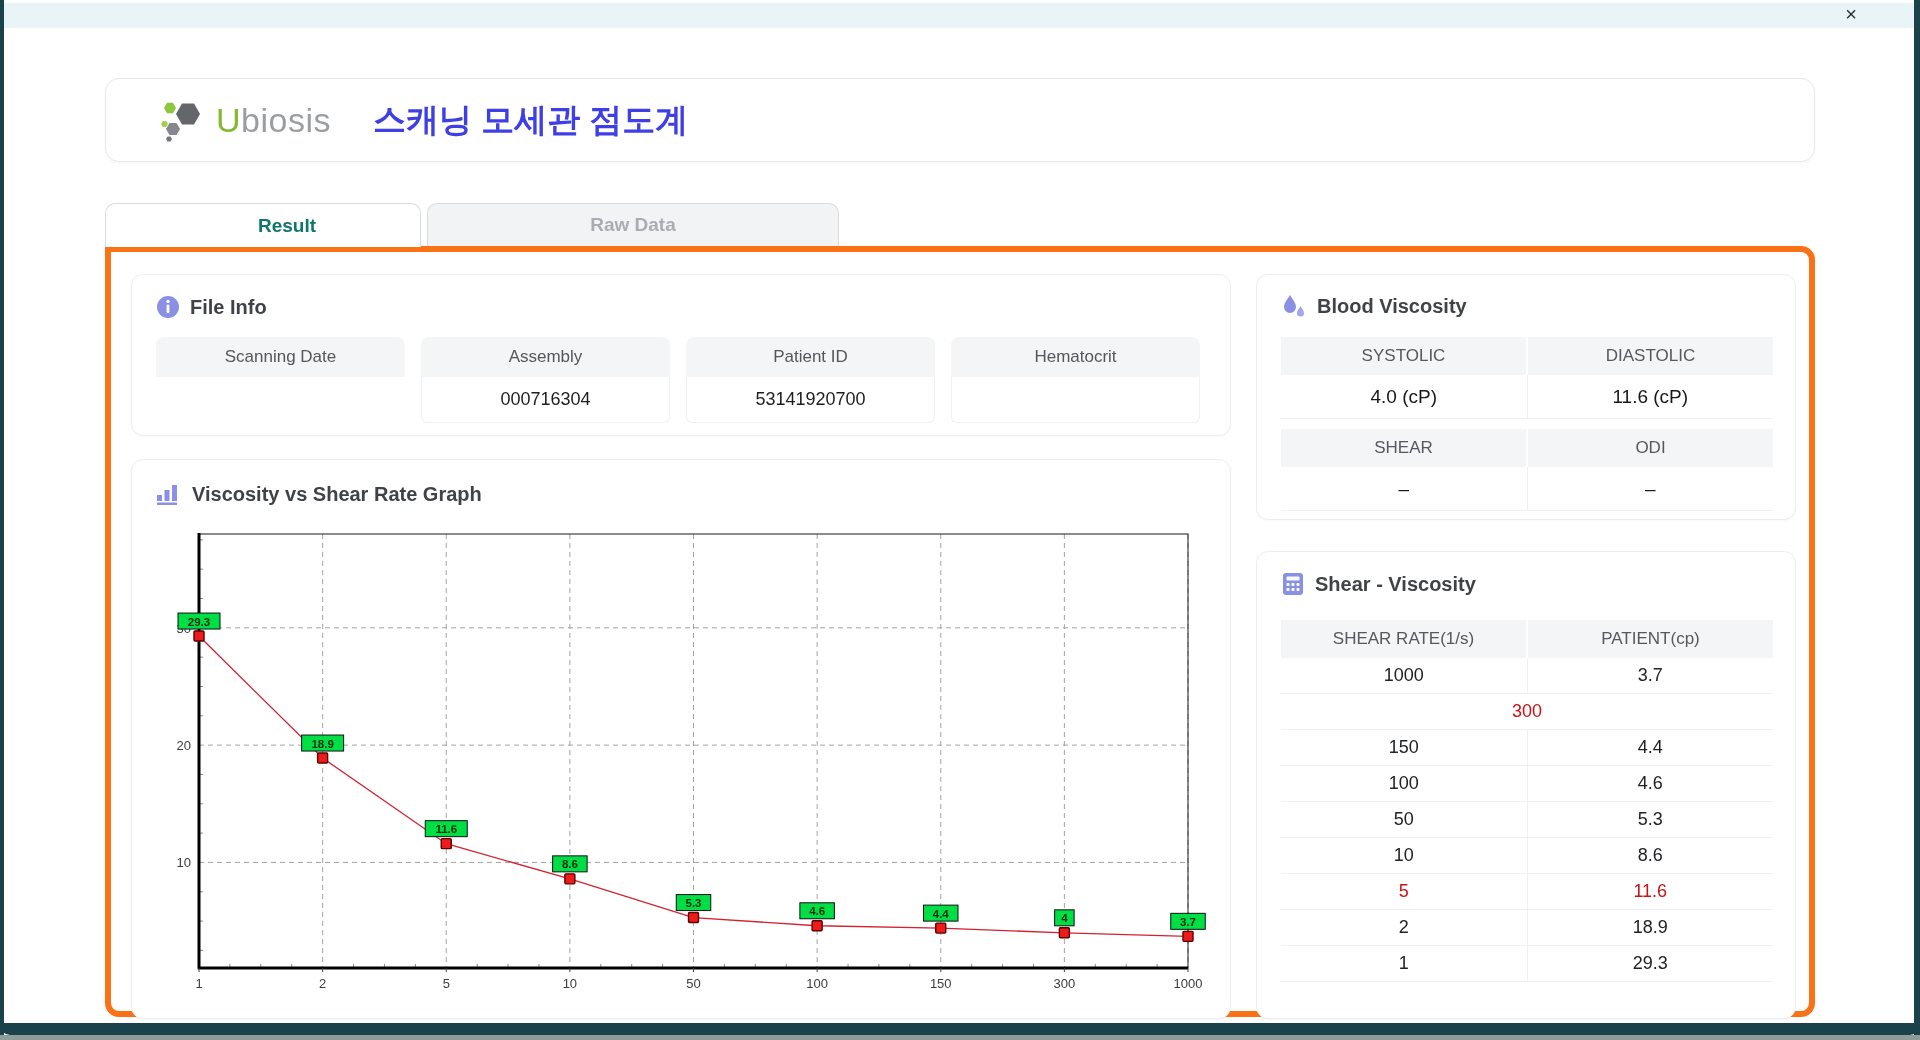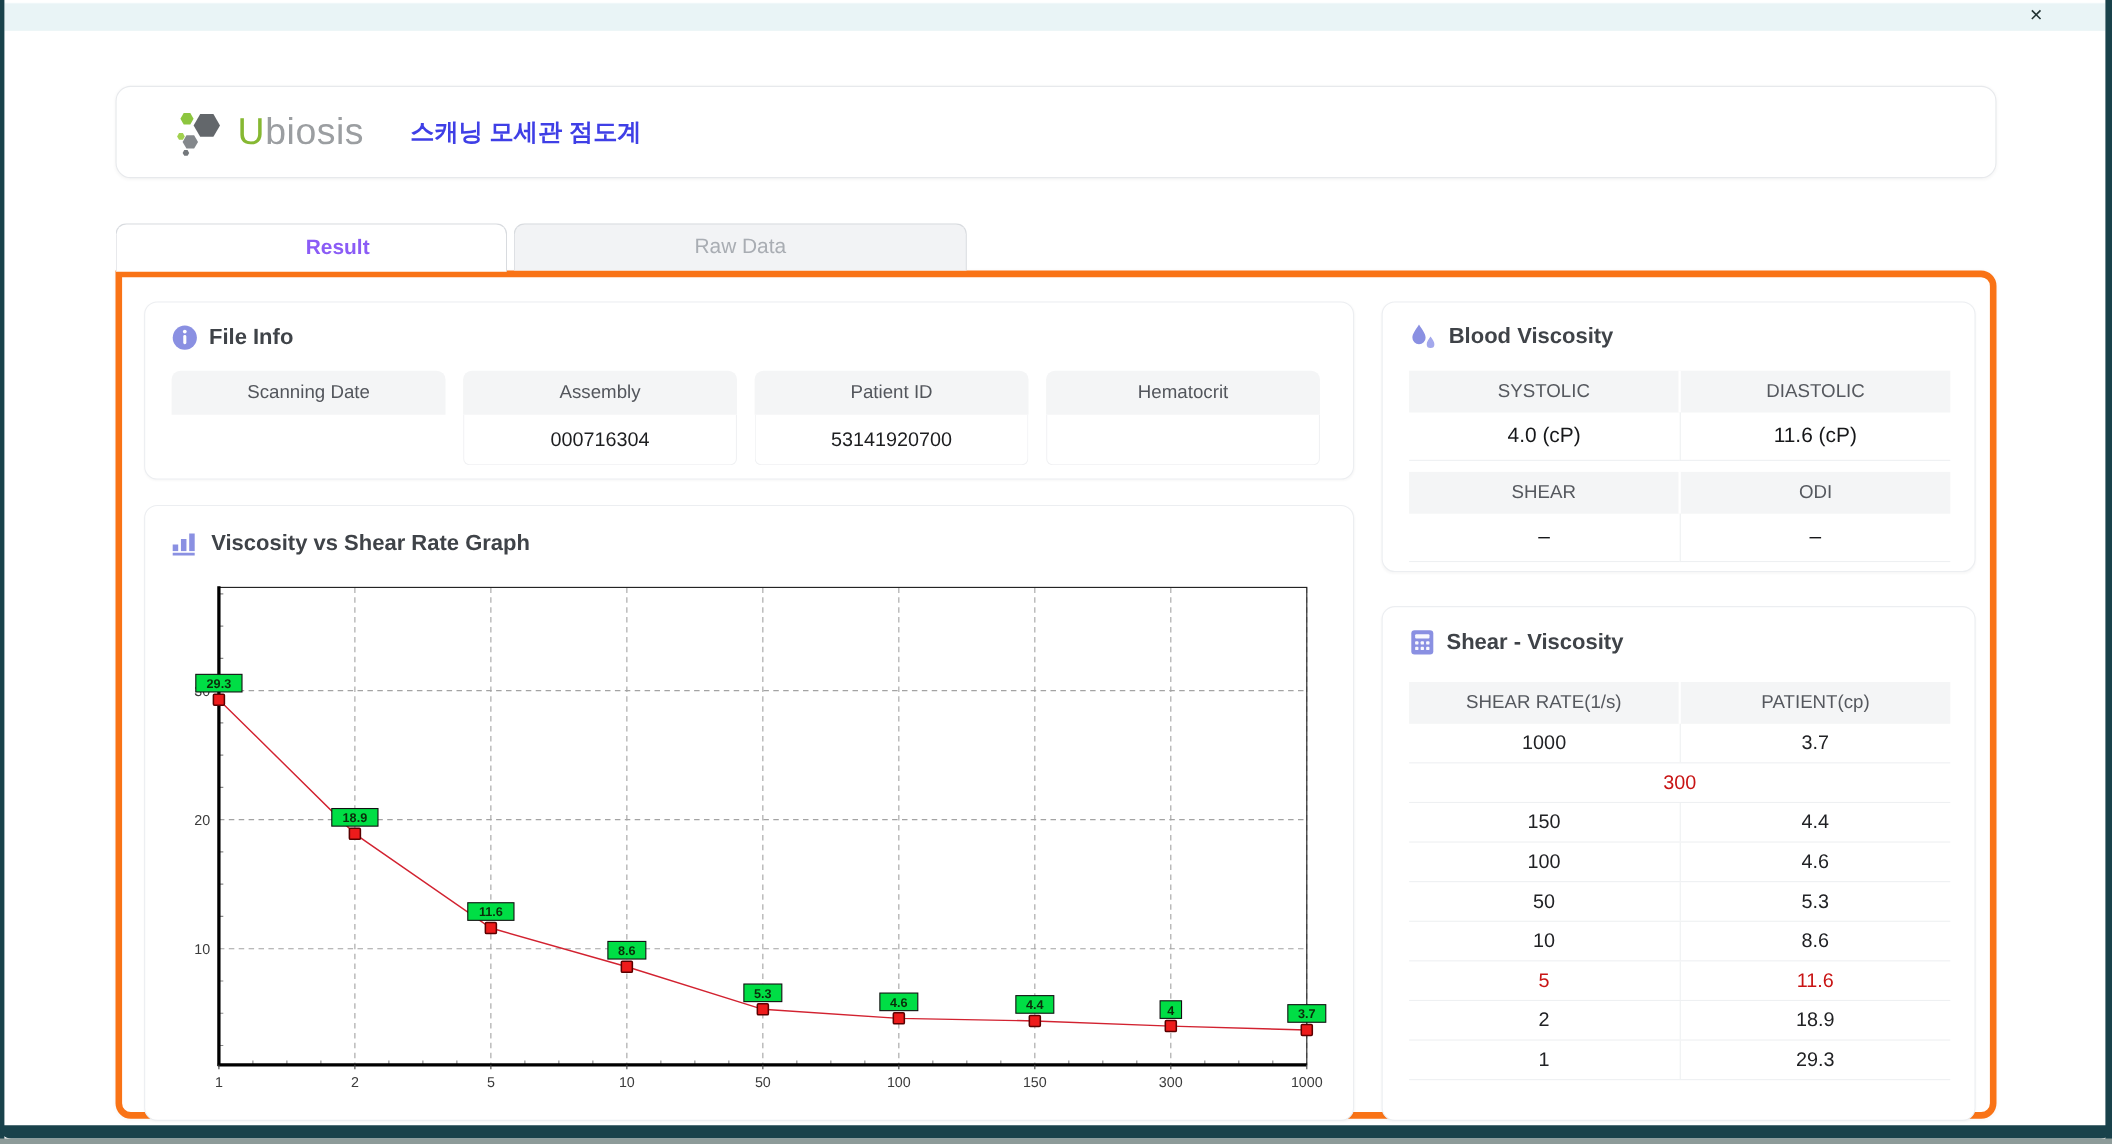--- a/index.html
+++ b/index.html
@@ -15,28 +15,28 @@
   .edge-bottom  { position:absolute; left:0; right:0; bottom:5px; height:12px; background:#19424b; border-radius:0 0 10px 10px; }
   .edge-bottom2 { position:absolute; left:0; right:0; bottom:0; height:5px; background:#8d9b99; }
 
   
   .header-card { position:absolute; left:105px; top:78px; width:1710px; height:84px;
     border:1px solid #e7e9ec; border-radius:14px; background:#fff; box-shadow:0 1px 3px rgba(0,0,0,.04);
     display:flex; align-items:center; padding-left:52px; }
   .brand { display:flex; align-items:center; gap:8px; }
   .brand-text { font-size:34px; letter-spacing:.5px; color:#9b9ea1; font-weight:500; }
   .brand-text .u { color:#86b832; }
-  .app-title { margin-left:42px; font-size:22px; font-weight:700; color:#3f3fe6; }
+  .app-title { margin-left:42px; font-size:33px; font-weight:700; color:#3f3fe6; }
 
   
   .tab-bar { position:absolute; left:105px; top:203px; display:flex; z-index:3; }
   .tab { height:44px; display:flex; align-items:center; justify-content:center;
     border:1px solid #d8dbdf; border-bottom:none; border-radius:10px 10px 0 0; font-size:19px; cursor:pointer; }
-  .tab-active { width:356px; background:#ffffff; color:#8b5cf6; font-weight:700;padding-left:48px; }
-  .tab-inactive { width:412px; margin-left:6px; height:43px; background:#f2f3f5; color:#a9adb3; font-weight:400; }
+  .tab-active { width:316px; background:#ffffff; color:#0f766e; font-weight:700;padding-left:48px; }
+  .tab-inactive { width:412px; margin-left:6px; height:43px; background:#f2f3f5; color:#a9adb3; font-weight:700; }
 
   
   .content-panel { position:absolute; left:105px; top:246px; width:1710px; height:771px; background:#fff;
     border:6px solid #f97316; border-radius:0 14px 14px 14px; box-shadow:0 1px 4px rgba(0,0,0,.04); }
 
   .card { position:absolute; background:#fff; border:1px solid #eceef1; border-radius:12px; box-shadow:0 1px 2px rgba(0,0,0,.03); }
   .card-head { display:flex; align-items:center; gap:10px; font-size:20px; font-weight:700; color:#3f4348; }
   .card-head svg { flex:0 0 auto; }
 
   .file-card  { left:20px;  top:22px;  width:1100px; height:162px; }

